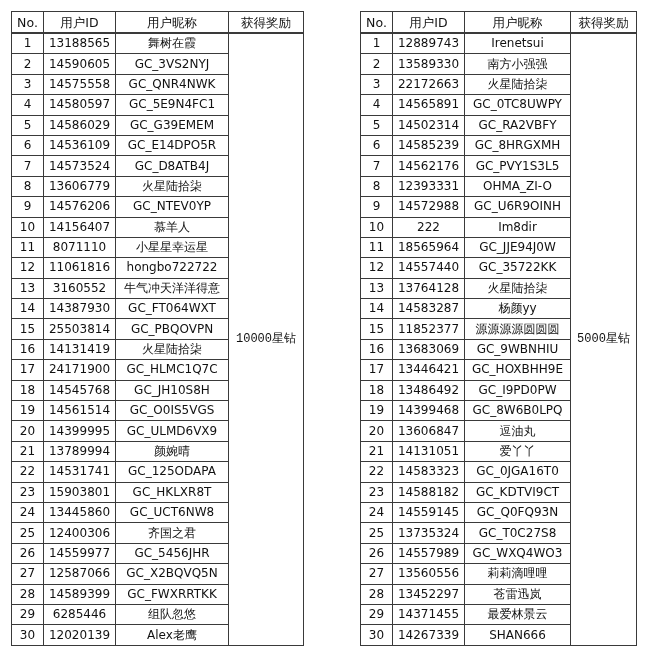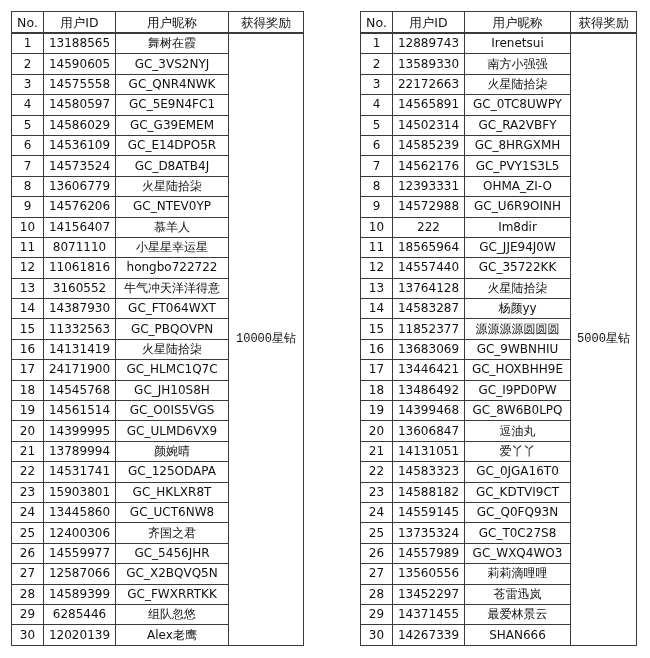--- a/index.html
+++ b/index.html
@@ -102,21 +102,21 @@
         <td>3160552</td>
         <td>牛气冲天洋洋得意</td>
       </tr>
       <tr>
         <td>14</td>
         <td>14387930</td>
         <td>GC_FT064WXT</td>
       </tr>
       <tr>
         <td>15</td>
-        <td>11332563</td>
+        <td>25503814</td>
         <td>GC_PBQOVPN</td>
       </tr>
       <tr>
         <td>16</td>
         <td>14131419</td>
         <td>火星陆拾柒</td>
       </tr>
       <tr>
         <td>17</td>
         <td>24171900</td>

